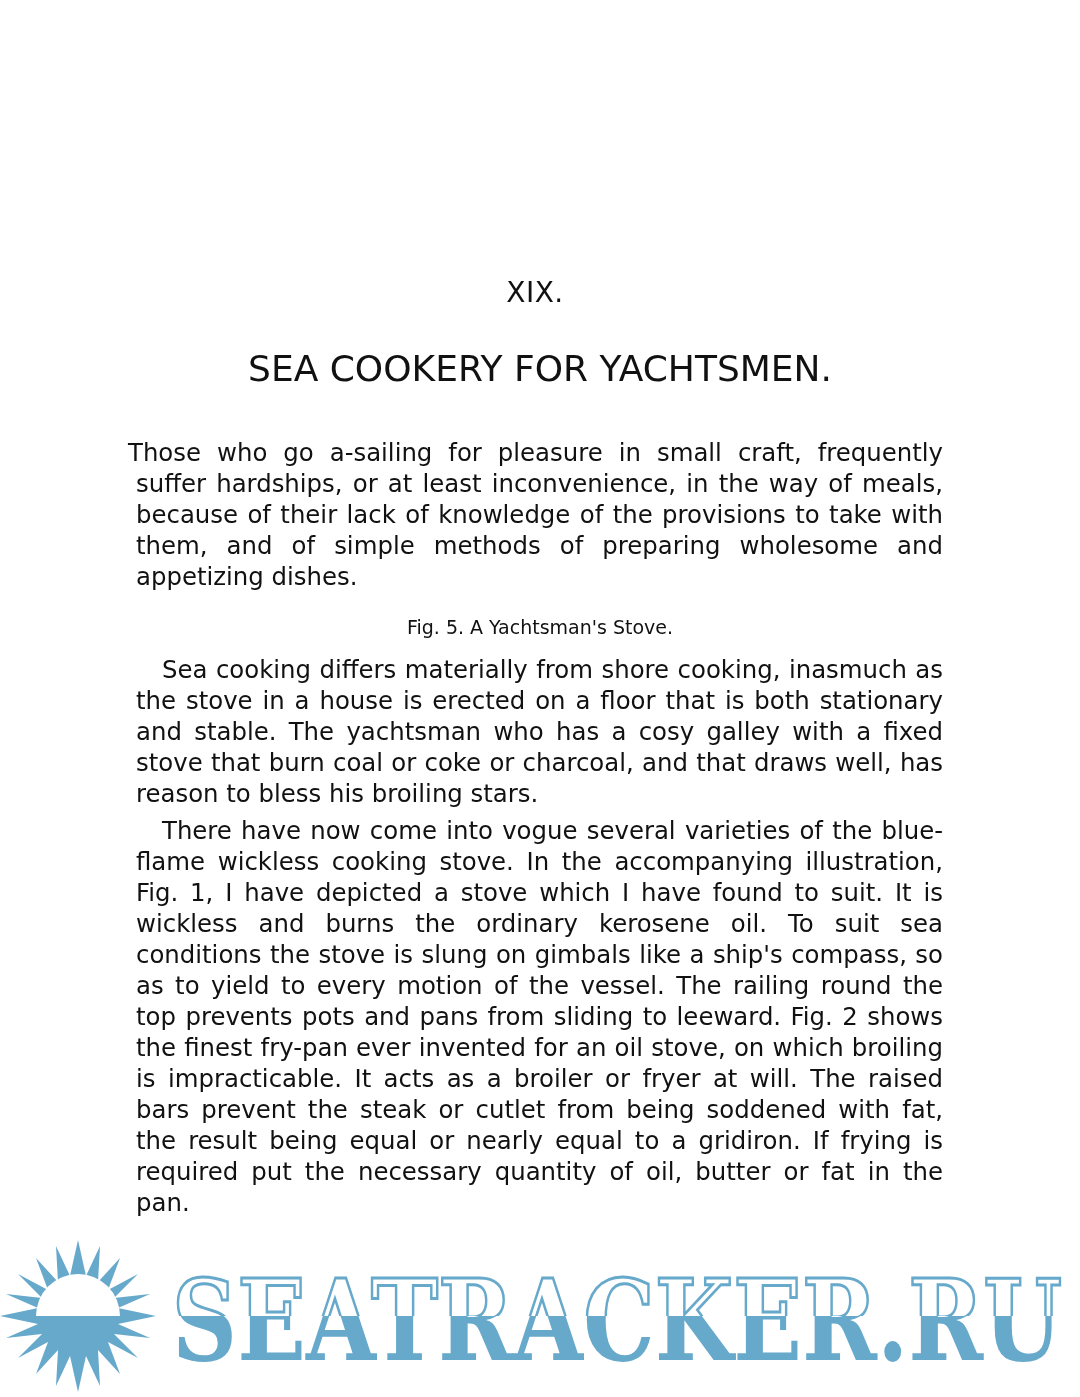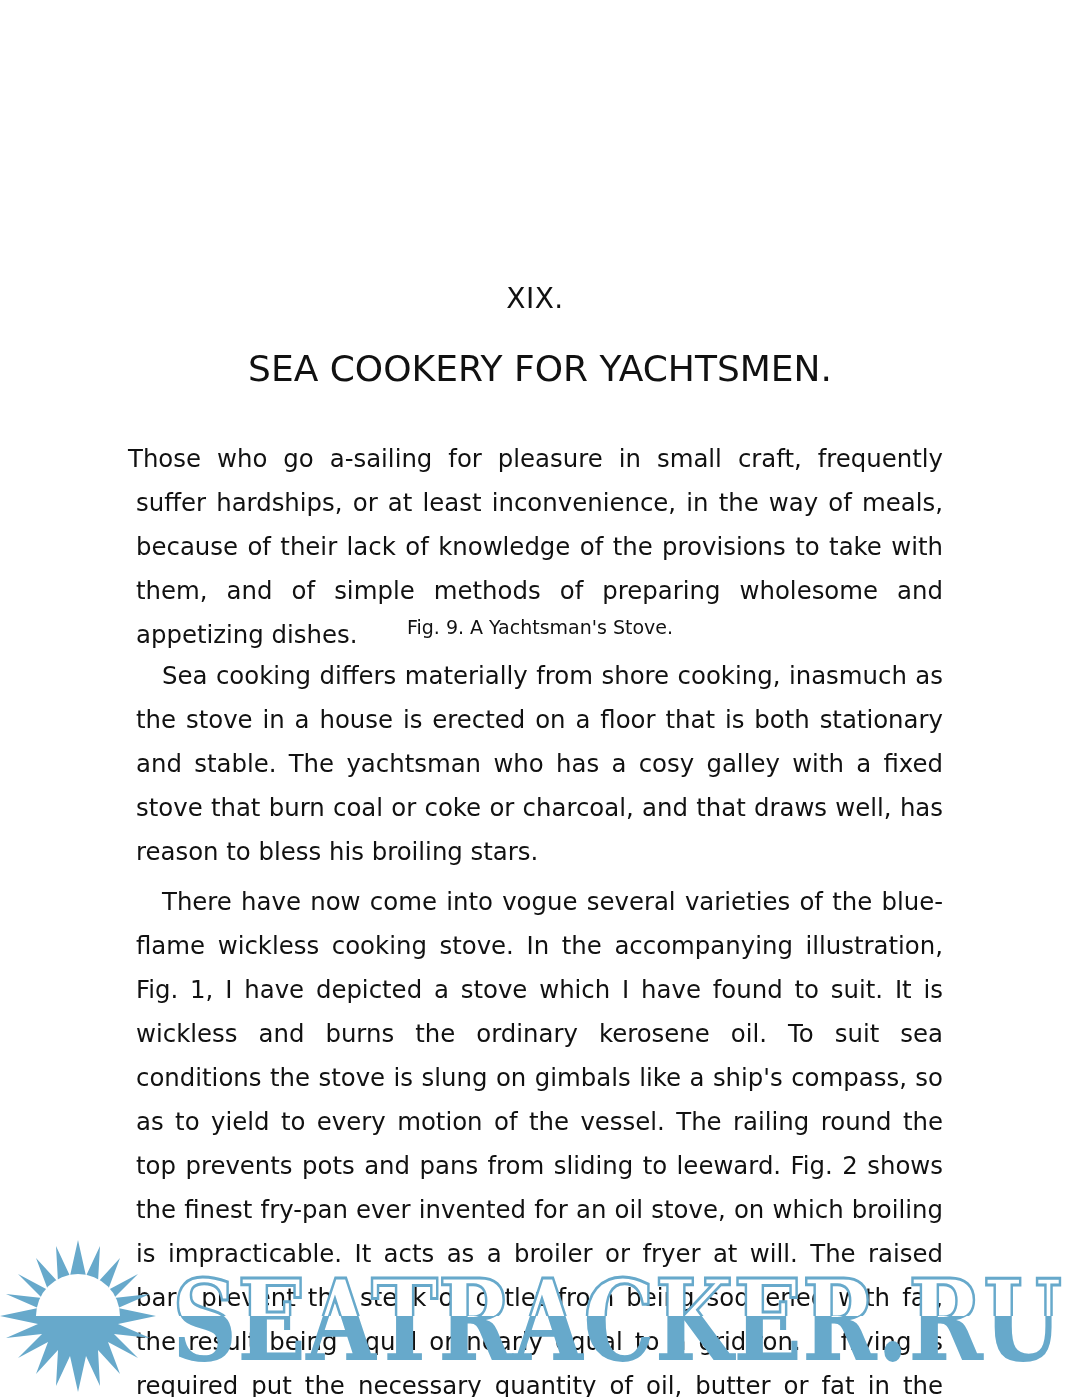--- a/index.html
+++ b/index.html
@@ -1,37 +1,37 @@
 <!DOCTYPE html>
 <html><head>
 <meta charset="utf-8">
 <style>
   html, body { margin: 0; padding: 0; background: #ffffff; }
   body { width: 1080px; height: 1397px; position: relative; overflow: hidden; font-family: "DejaVu Sans", sans-serif; color: #111111; }
-  .chapter-num { position: absolute; top: 282px; left: 0; width: 1070px; text-align: center; font-size: 28px; letter-spacing: 0.5px; }
+  .chapter-num { position: absolute; top: 276px; left: 0; width: 1070px; text-align: center; font-size: 28px; letter-spacing: 0.5px; }
   .chapter-title { position: absolute; top: 348px; left: 0; width: 1080px; text-align: center; font-size: 36px; }
-  .body-text { position: absolute; left: 136px; width: 807px; font-size: 24.4px; line-height: 44px; text-align: justify; }
+  .body-text { position: absolute; left: 136px; width: 807px; font-size: 24.4px; line-height: 31px; text-align: justify; }
   .body-text p { margin: 0 0 6px 0; text-indent: 26px; }
   .p1 { top: 437px; }
   .p1 p { text-indent: -8px; }
   .caption { position: absolute; top: 616px; left: 0; width: 1080px; text-align: center; font-size: 19px; }
   .p2 { top: 654px; }
   .watermark { position: absolute; left: 0; top: 1238px; width: 860px; height: 159px; }
 </style>
 </head>
 <body>
 
 <div class="chapter-num">XIX.</div>
 <div class="chapter-title">SEA COOKERY FOR YACHTSMEN.</div>
 
 <div class="body-text p1">
   <p>Those who go a-sailing for pleasure in small craft, frequently suffer hardships, or at least inconvenience, in the way of meals, because of their lack of knowledge of the provisions to take with them, and of simple methods of preparing wholesome and appetizing dishes.</p>
 </div>
 
-<div class="caption">Fig. 9. A Yachtsman's Stove.</div>
+<div class="caption">Fig. 5. A Yachtsman's Stove.</div>
 
 <div class="body-text p2">
   <p>Sea cooking differs materially from shore cooking, inasmuch as the stove in a house is erected on a floor that is both stationary and stable. The yachtsman who has a cosy galley with a fixed stove that burn coal or coke or charcoal, and that draws well, has reason to bless his broiling stars.</p>
   <p>There have now come into vogue several varieties of the blue-flame wickless cooking stove. In the accompanying illustration, Fig. 1, I have depicted a stove which I have found to suit. It is wickless and burns the ordinary kerosene oil. To suit sea conditions the stove is slung on gimbals like a ship's compass, so as to yield to every motion of the vessel. The railing round the top prevents pots and pans from sliding to leeward. Fig. 2 shows the finest fry-pan ever invented for an oil stove, on which broiling is impracticable. It acts as a broiler or fryer at will. The raised bars prevent the steak or cutlet from being soddened with fat, the result being equal or nearly equal to a gridiron. If frying is required put the necessary quantity of oil, butter or fat in the pan.</p>
 </div>
 
 <div class="watermark">
   <svg width="1080" height="159" viewBox="0 0 1080 159" xmlns="http://www.w3.org/2000/svg">
     <defs>
       <clipPath id="bottomHalf">

